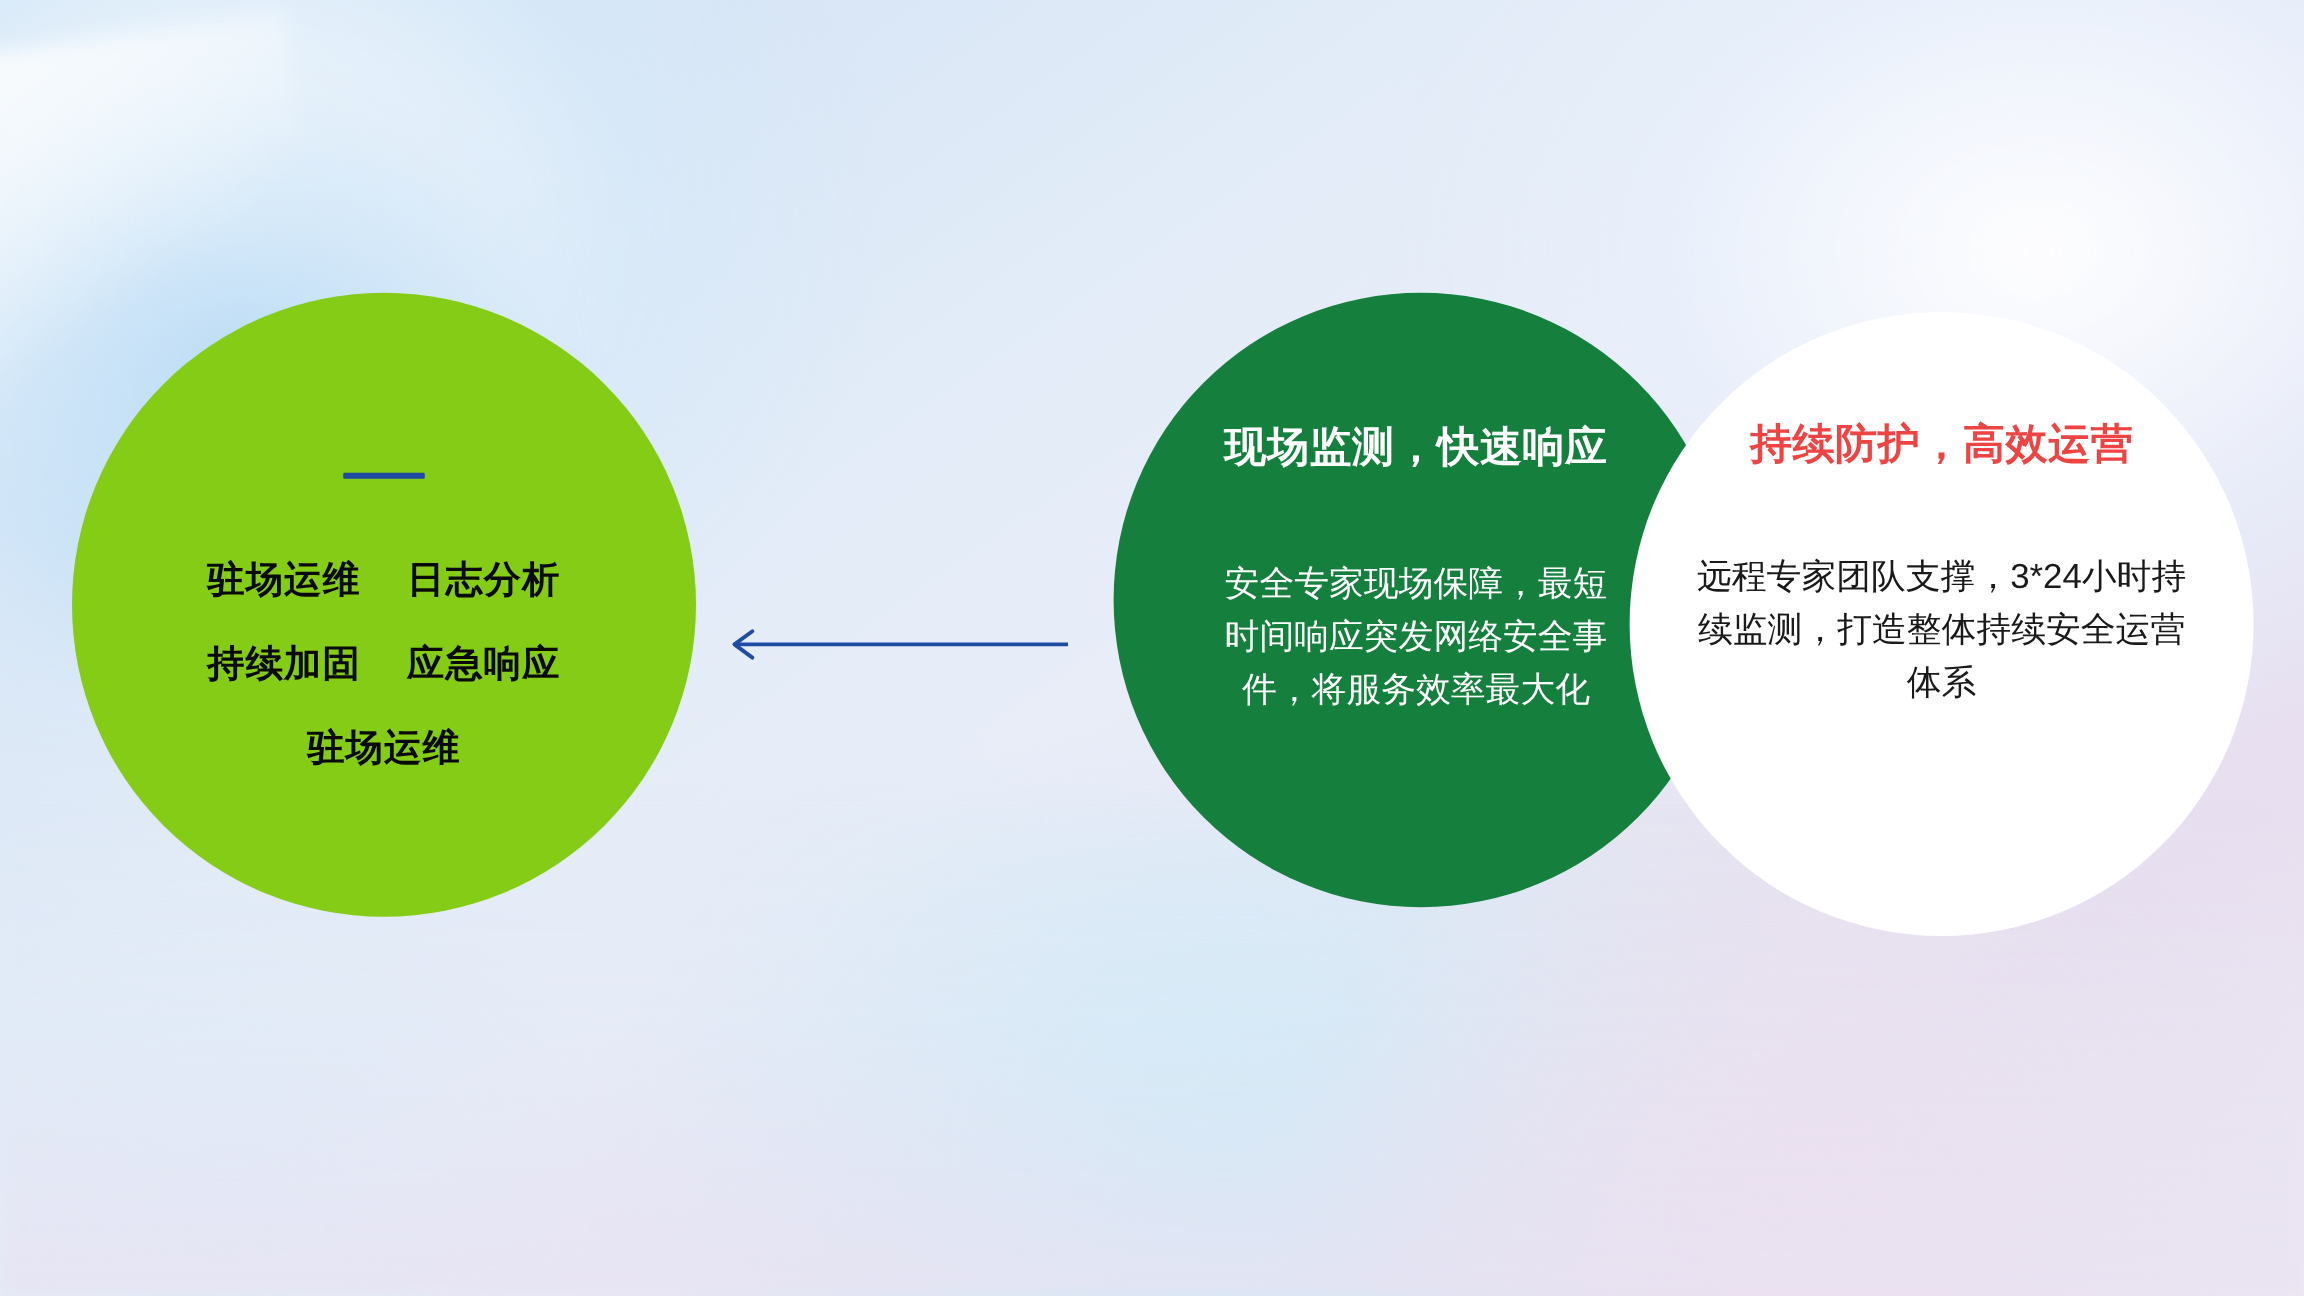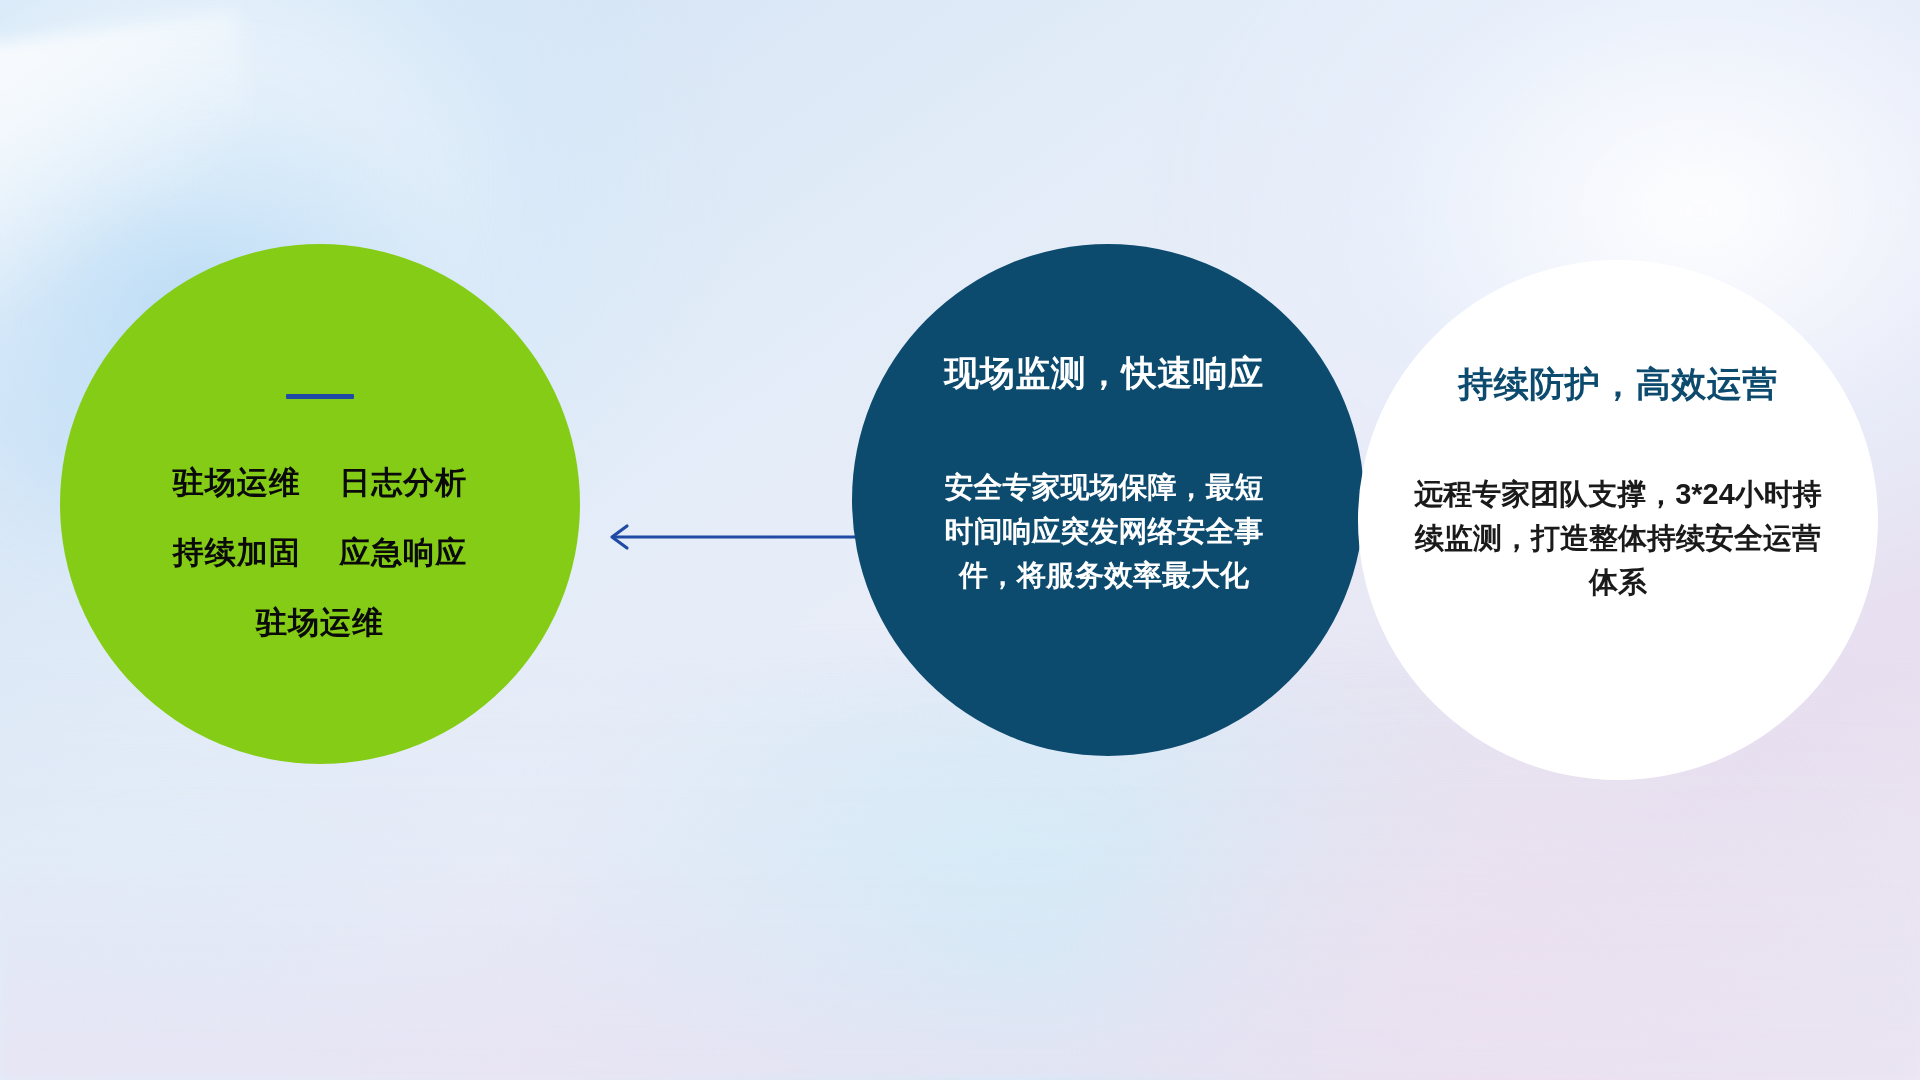--- a/index.html
+++ b/index.html
@@ -127,25 +127,25 @@
 
   #circle-left {
     left: 60px;
     top: 244px;
     width: 520px;
     height: 520px;
     background: #84cc16;
   }
 
   #circle-mid {
-    left: 852px;
+    left: 928px;
     top: 244px;
     width: 512px;
     height: 512px;
-    background: #0c4a6e;
+    background: #15803d;
     z-index: 2;
   }
 
   #circle-right {
     left: 1358px;
     top: 260px;
     width: 520px;
     height: 520px;
     background: #ffffff;
     z-index: 3;
@@ -184,21 +184,21 @@
     font-size: 35px;
     font-weight: bold;
     letter-spacing: 0.5px;
     line-height: 1.1;
     white-space: nowrap;
   }
   .card-body {
     font-size: 29px;
     line-height: 1.52;
     text-align: center;
-    font-weight: 700;
+    font-weight: 400;
   }
 
   #mid-content {
     position: absolute;
     left: -8px;
     width: 520px;
     top: 110px;
     display: flex;
     flex-direction: column;
     align-items: center;
@@ -214,21 +214,21 @@
   #right-content {
     position: absolute;
     left: 0;
     width: 520px;
     top: 92px;
     display: flex;
     flex-direction: column;
     align-items: center;
     z-index: 5;
   }
-  #right-content .card-title { color: #0c4a6e; margin-top: 13px; }
+  #right-content .card-title { color: #ef4444; }
   #right-content .card-body {
     color: #1a1a1a;
     width: 430px;
     margin-top: 68px;
   }
 
   
   #arrow {
     position: absolute;
     left: 600px;

